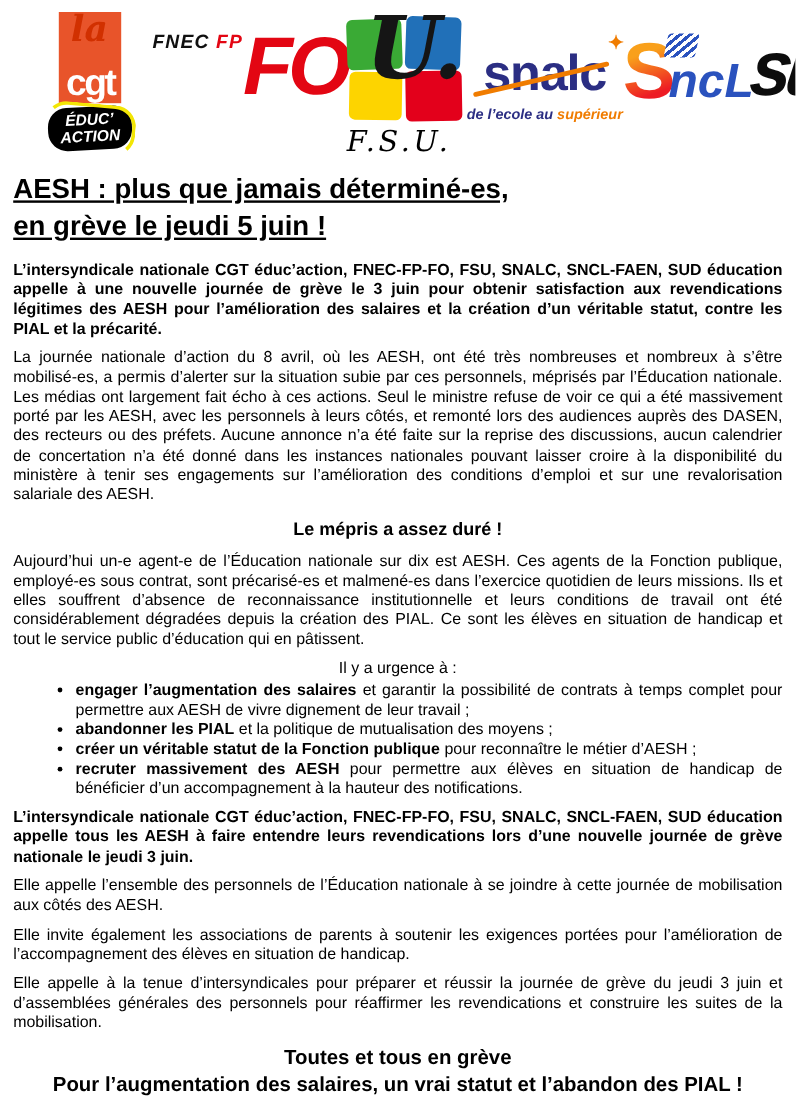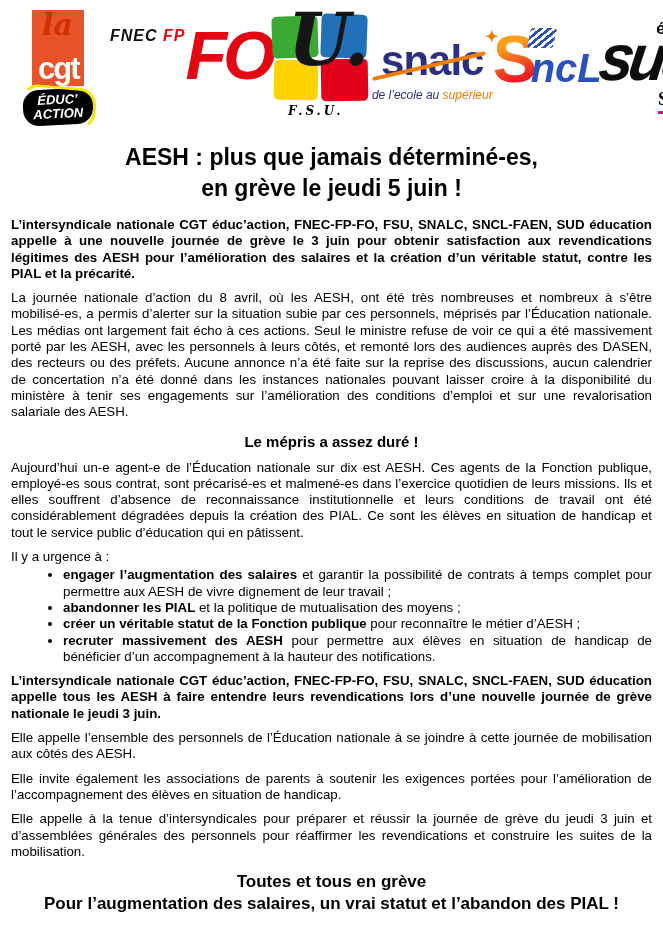--- a/index.html
+++ b/index.html
@@ -12,21 +12,21 @@
     font-family: "Liberation Sans", sans-serif;
     color: #000;
     overflow: hidden;
   }
 
   
   .logos {
     display: flex;
     align-items: flex-start;
     justify-content: space-between;
-    padding: 8px 10px 0 12px;
+    padding: 8px 10px 0 29px;
     height: 128px;
     box-sizing: border-box;
   }
   .logo { flex: 0 0 auto; }
 
   
   .logo-cgt { width: 92px; display: flex; flex-direction: column; align-items: center; margin-top: 2px; }
   .cgt-box {
     width: 52px; height: 76px;
     background: var(--cgt-orange, #e8542a);
@@ -91,22 +91,22 @@
   .fsu-u {
     position: absolute; left: 16px; top: -10px;
     font-family: "DejaVu Serif", serif;
     font-weight: bold; font-style: italic;
     font-size: 72px; line-height: 1;
     color: #151515;
   }
   .fsu-caption {
     margin-top: 4px;
     font-family: "DejaVu Serif", serif;
-    font-weight: bold; font-style: italic;
-    font-size: 12px; letter-spacing: 3px; margin-left: 16px;
+    font-weight: normal; font-style: italic;
+    font-size: 24px; letter-spacing: 3px;
   }
 
   
   .logo-snalc { margin-top: 34px; display: flex; flex-direction: column; align-items: center; }
   .snalc-word {
     position: relative;
     color: var(--snalc-navy, #2b2e83);
     font-weight: bold; font-size: 42px; line-height: 0.9;
     letter-spacing: -1px;
   }
@@ -114,21 +114,21 @@
     position: absolute; left: -10px; right: -4px; top: 58%;
     height: 4px; border-radius: 4px;
     background: var(--snalc-orange, #f07c00);
     transform: rotate(-13deg);
   }
   .snalc-star {
     position: absolute; top: -12px; right: -14px;
     color: var(--snalc-orange, #f07c00);
     font-size: 16px; font-style: normal;
   }
-  .snalc-tagline { margin-top: 8px; font-weight: normal; font-style: italic; font-size: 12px; text-align: center; }
+  .snalc-tagline { margin-top: 8px; font-weight: bold; font-style: italic; font-size: 12px; text-align: center; }
   .snalc-tagline .t-blue { color: var(--snalc-navy, #2b2e83); }
   .snalc-tagline .t-orange { color: var(--snalc-orange, #f07c00); }
 
   
   .logo-sncl { margin-top: 22px; position: relative; display: flex; align-items: flex-end; padding-top: 4px; }
   .sncl-s { font-weight: bold; font-size: 66px; line-height: 0.78; color: #f26522; }
   @supports ((-webkit-background-clip: text) or (background-clip: text)) {
     .sncl-s {
       background: linear-gradient(160deg, var(--sncl-orange, #f9a01b) 25%, var(--sncl-red, #ed1c24) 80%);
       -webkit-background-clip: text; background-clip: text;
@@ -162,34 +162,35 @@
     font-family: "Liberation Serif", serif;
     font-weight: bold; font-size: 19px;
     border-bottom: 3px solid var(--sud-magenta, #e5007d);
     padding-bottom: 1px;
   }
 
   
   .doc { padding: 0 11px; }
   .doc-title {
     margin: 14px 0 0;
-    text-align: center;
+    text-align: left;
     font-size: 23px; font-weight: bold;
     line-height: 31px;
+    text-decoration: underline;
   }
   .doc-title span { display: block; }
 
   .doc p {
     margin: 8px 0 0;
     font-size: 13.3px;
     line-height: 16.3px;
     text-align: justify;
   }
   .doc p.first { margin-top: 13px; }
-  .doc p.no-justify { text-align: left; }
+  .doc p.no-justify { text-align: center; }
   .bold { font-weight: bold; }
 
   .section-heading {
     margin: 11px 0 0;
     text-align: center;
     font-size: 15px; font-weight: bold;
     line-height: 20px;
   }
 
   ul.demands {

